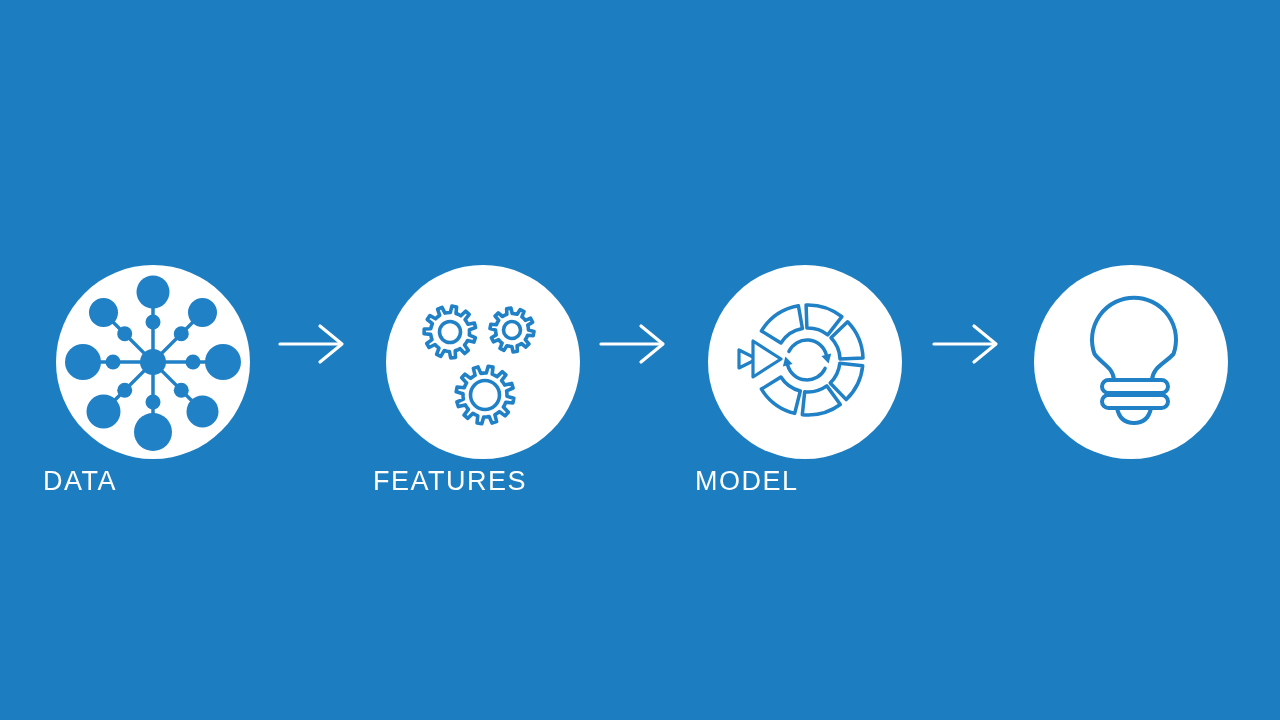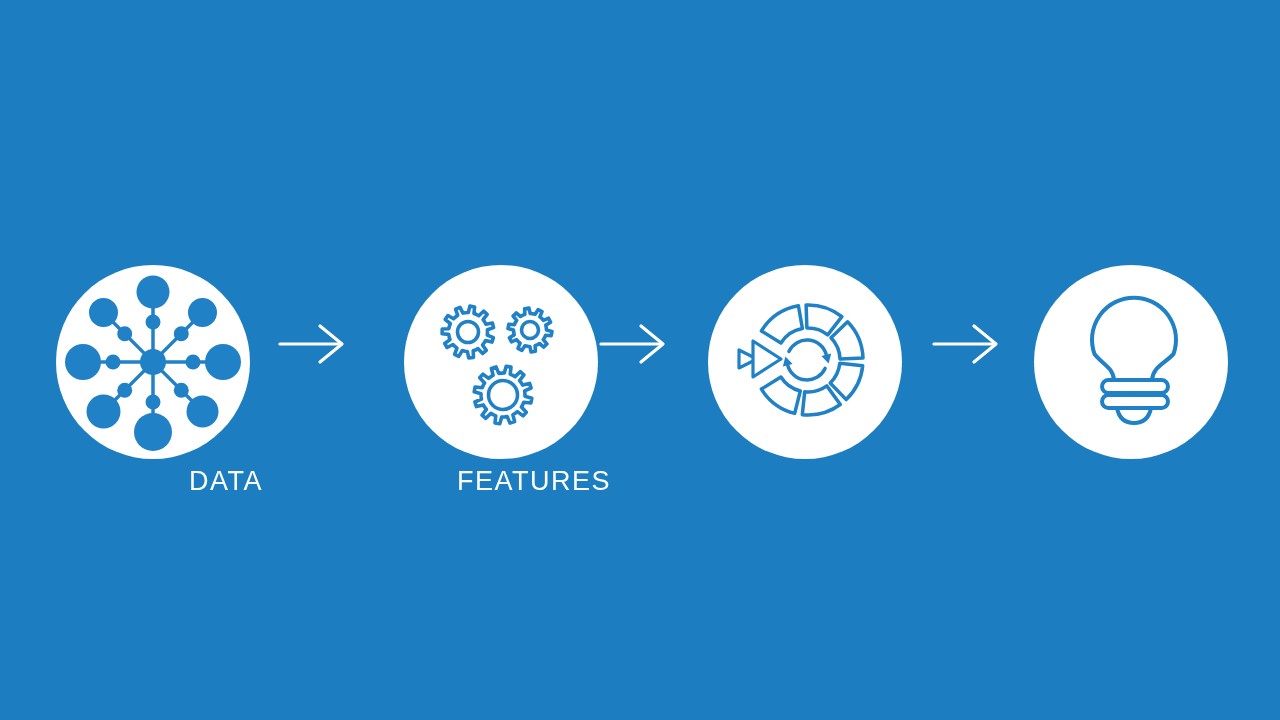--- a/index.html
+++ b/index.html
@@ -11,32 +11,32 @@
   html,body{margin:0;padding:0;}
   body{font-family:"Liberation Sans", sans-serif;}
   .canvas{
     position:relative;
     width:1280px;height:720px;
     background:var(--background);
     overflow:hidden;
   }
   .stage{position:absolute;top:265px;width:194px;height:240px;}
   .stage-1{left:56px;}
-  .stage-2{left:404px;}
+  .stage-2{left:386px;}
   .stage-3{left:708px;}
   .stage-4{left:1034px;}
   .disc{
     position:absolute;left:0;top:0;
     width:194px;height:194px;border-radius:50%;
     background:var(--disc);
   }
   .disc svg{position:absolute;left:0;top:0;}
   .stage-label{
     position:absolute;top:201px;left:-13px;width:220px;
-    text-align:right;
+    text-align:left;
     color:var(--text);
     font-size:27px;
     font-weight:400;
     letter-spacing:1.5px;
   }
   .connector{position:absolute;top:322px;width:68px;height:44px;}
   .connector-1{left:278px;}
   .connector-2{left:599px;}
   .connector-3{left:932px;}
   .stroke{stroke:var(--icon);fill:none;stroke-linejoin:round;stroke-linecap:round;}
@@ -163,20 +163,21 @@
           <path d="M 117.1 103.4 A 20 20 0 0 1 79.7 100.2"></path>
         </g>
         <polygon class="fillicon" points="120.6,98.5 123.2,88.5 113.4,91.1"></polygon>
         <polygon class="fillicon" points="77.4,91.5 74.9,101.5 84.6,98.9"></polygon>
         <g class="stroke whitefill" stroke-width="3.2">
           <polygon points="31,85 31,103 49,94"></polygon>
           <polygon points="45,76 45,112 73,94"></polygon>
         </g>
       </svg>
     </div>
+    <div class="stage-label">MODEL</div>
   </div>
 
   <svg class="connector connector-3" viewBox="0 0 68 44">
     <g stroke="#FFFFFF" stroke-width="3.2" fill="none" stroke-linecap="round" stroke-linejoin="round">
       <line x1="2" y1="22" x2="60" y2="22"></line>
       <polyline points="42,4 64,22 42,40"></polyline>
     </g>
   </svg>
 
   <div class="stage stage-4">

